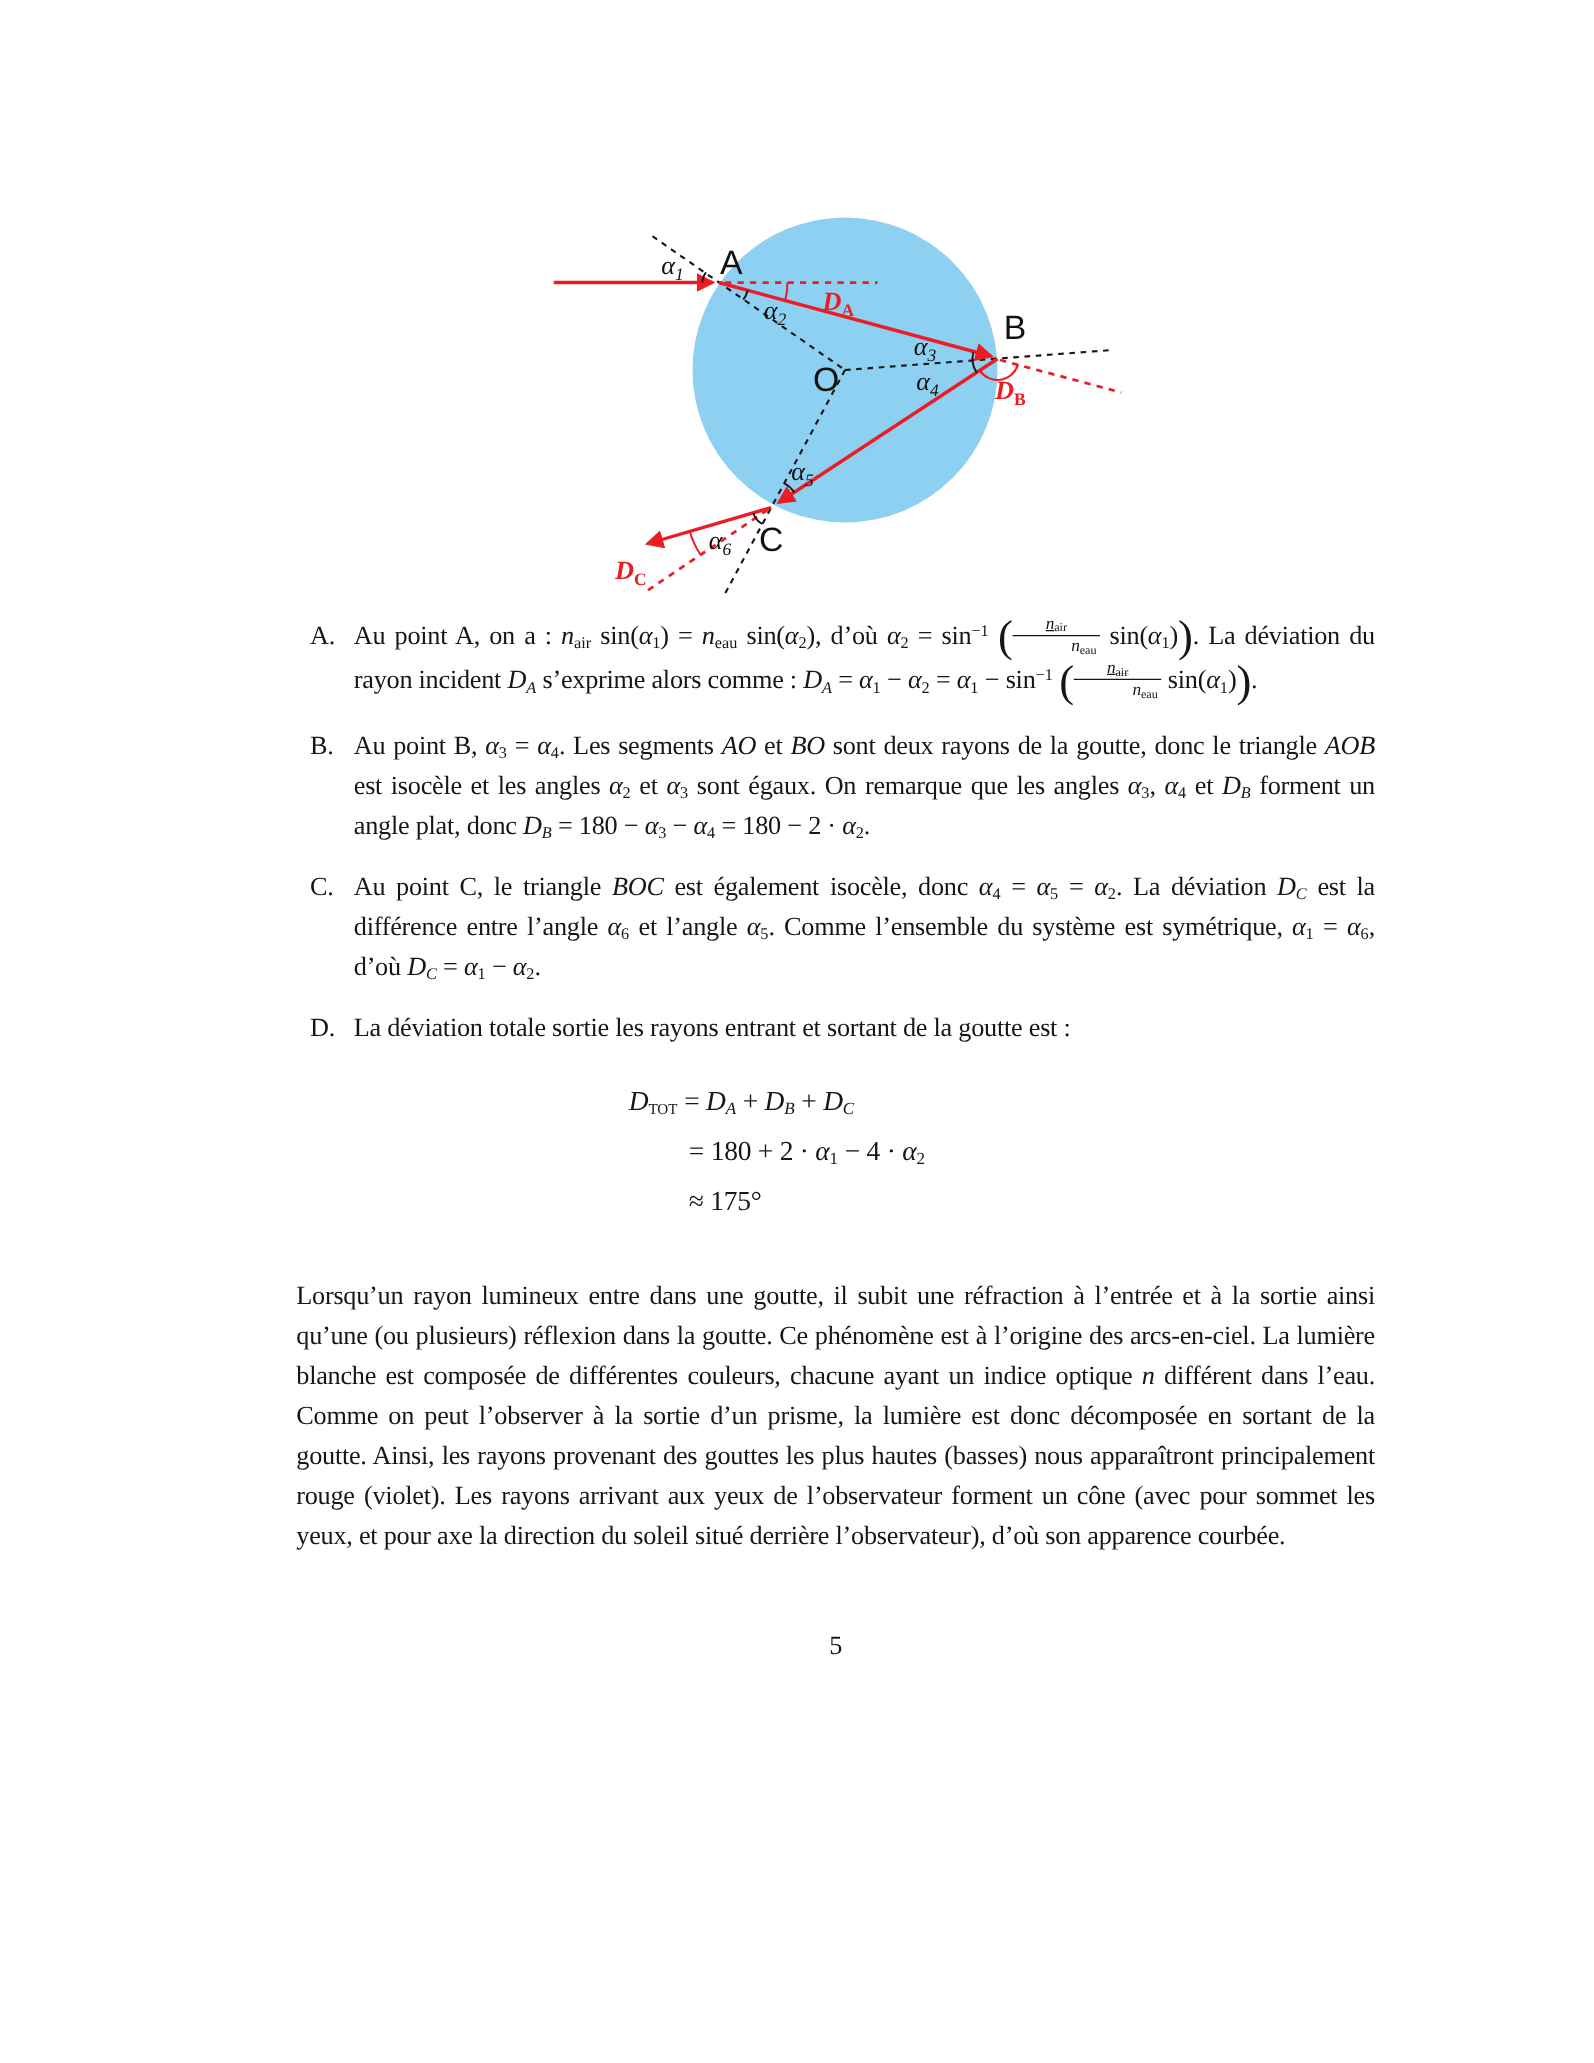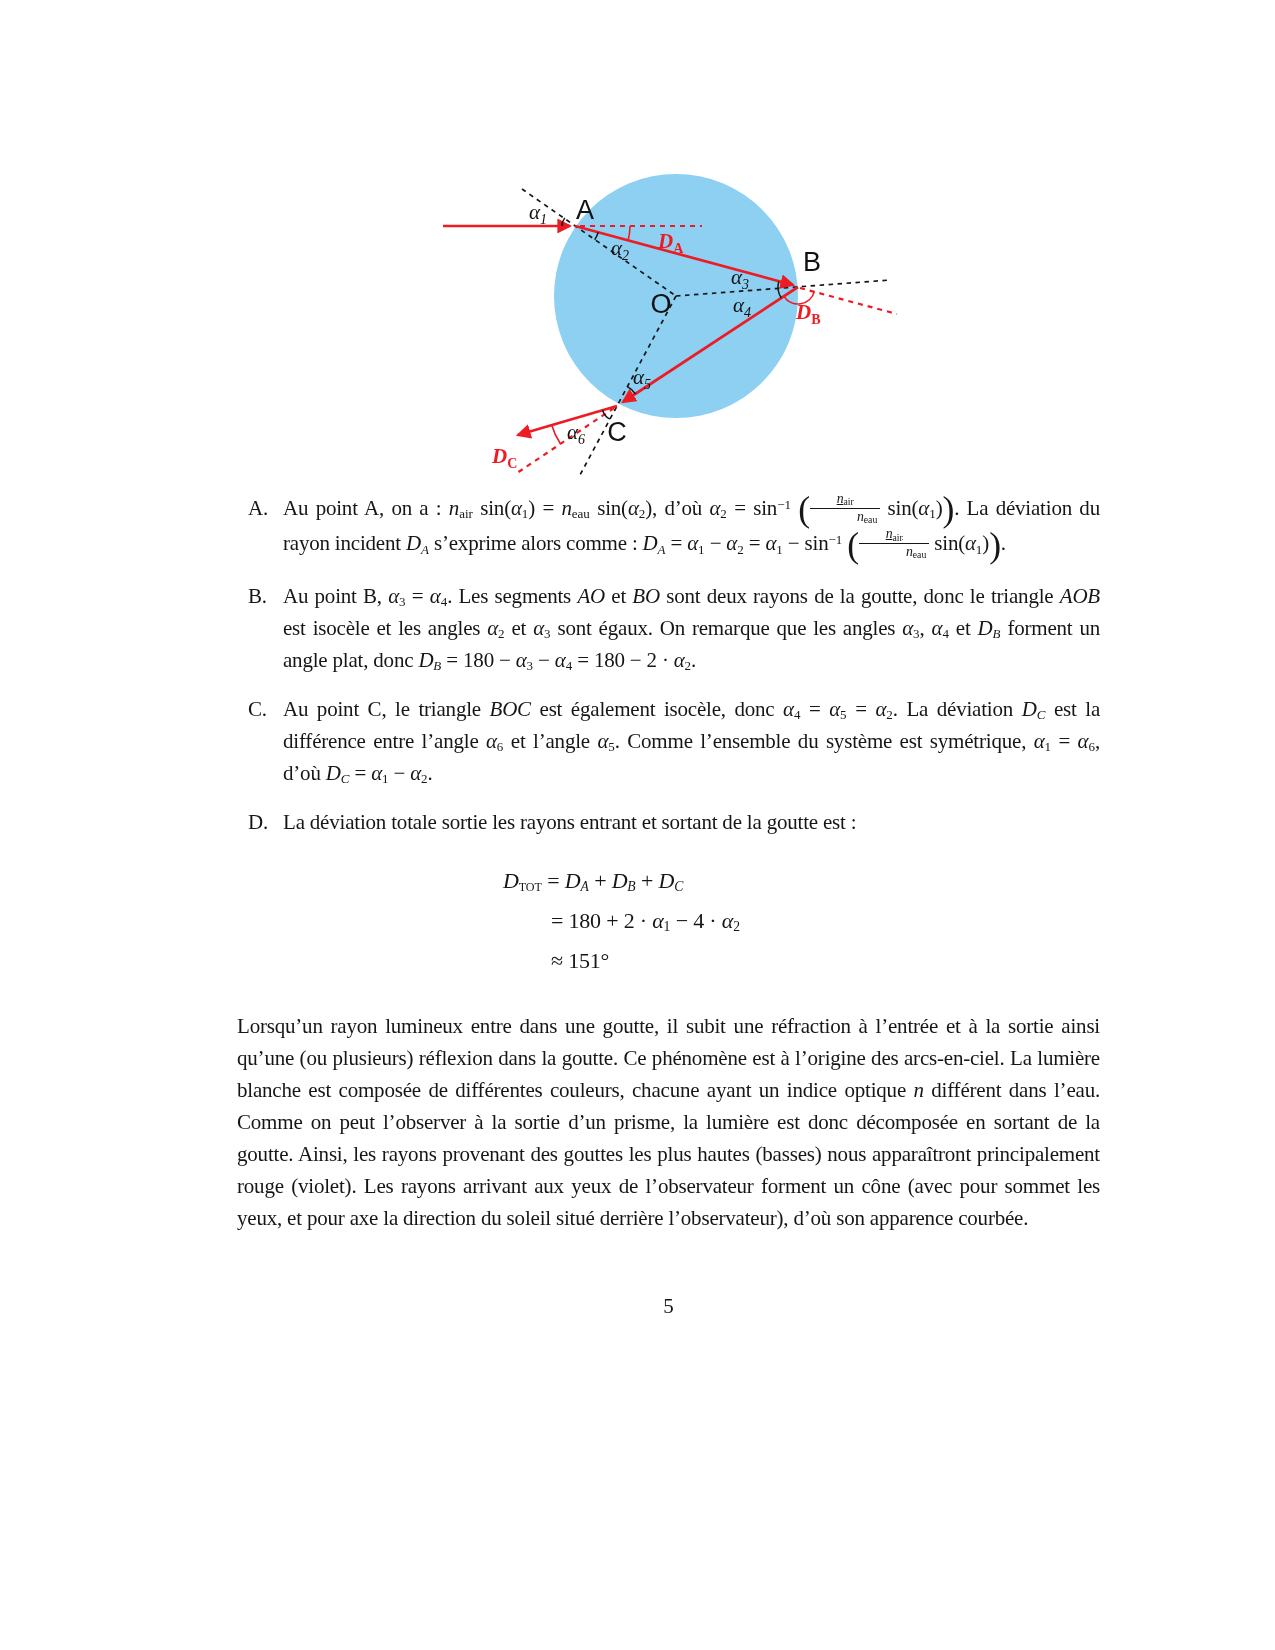--- a/index.html
+++ b/index.html
@@ -38,21 +38,21 @@
   .frac sub{font-size:0.7em;}
   .bp{font-size:1.7em;vertical-align:middle;line-height:0;position:relative;top:-1px;font-weight:400;}
   .bp2{font-size:2.5em;vertical-align:middle;line-height:0;position:relative;top:-2px;font-weight:300;}
   .fbig{font-size:0.8em;top:-3px;}
   .tot{font-size:0.55em;}
 
   .eq{margin:26px 0 0 266px;font-size:22px;line-height:34px;letter-spacing:-0.2px;text-align:left;}
   .eq-row{margin-bottom:6px;}
   .eq-cont{margin-left:48px;}
 
-  .para{margin-top:32px;text-align:justify;font-family:Liberation Serif, serif;}
+  .para{margin-top:42px;text-align:justify;font-family:Liberation Serif, serif;}
   .pagenum{margin-top:56px;width:863px;text-align:center;font-size:21px;}
 </style>
 </head>
 <body>
 
 <div class="sheet">
 
   <svg class="diagram" width="470" height="336" viewBox="430 148 470 336">
     <defs>
       <marker id="arrow" viewBox="0 0 10 10" refX="8.5" refY="5" markerWidth="5.5" markerHeight="5.5" orient="auto">
@@ -118,21 +118,21 @@
       </div>
       <div class="item">
         <span class="item-label">D.</span>
         <div class="item-body">La déviation totale sortie les rayons entrant et sortant de la goutte est :</div>
       </div>
     </div>
 
     <div class="eq">
       <div class="eq-row"><i>D</i><sub class="tot">TOT</sub> = <i>D<sub>A</sub></i> + <i>D<sub>B</sub></i> + <i>D<sub>C</sub></i></div>
       <div class="eq-row eq-cont">= 180 + 2 · <i>α</i><sub>1</sub> − 4 · <i>α</i><sub>2</sub></div>
-      <div class="eq-row eq-cont">≈ 151°</div>
+      <div class="eq-row eq-cont">≈ 175°</div>
     </div>
 
     <div class="para">Lorsqu’un rayon lumineux entre dans une goutte, il subit une réfraction à l’entrée et à la sortie ainsi qu’une (ou plusieurs) réflexion dans la goutte. Ce phénomène est à l’origine des arcs-en-ciel. La lumière blanche est composée de différentes couleurs, chacune ayant un indice optique <i>n</i> différent dans l’eau. Comme on peut l’observer à la sortie d’un prisme, la lumière est donc décomposée en sortant de la goutte. Ainsi, les rayons provenant des gouttes les plus hautes (basses) nous apparaîtront principalement rouge (violet). Les rayons arrivant aux yeux de l’observateur forment un cône (avec pour sommet les yeux, et pour axe la direction du soleil situé derrière l’observateur), d’où son apparence courbée.</div>
 
     <div class="pagenum">5</div>
   </div>
 
 </div>
 
 </body></html>

